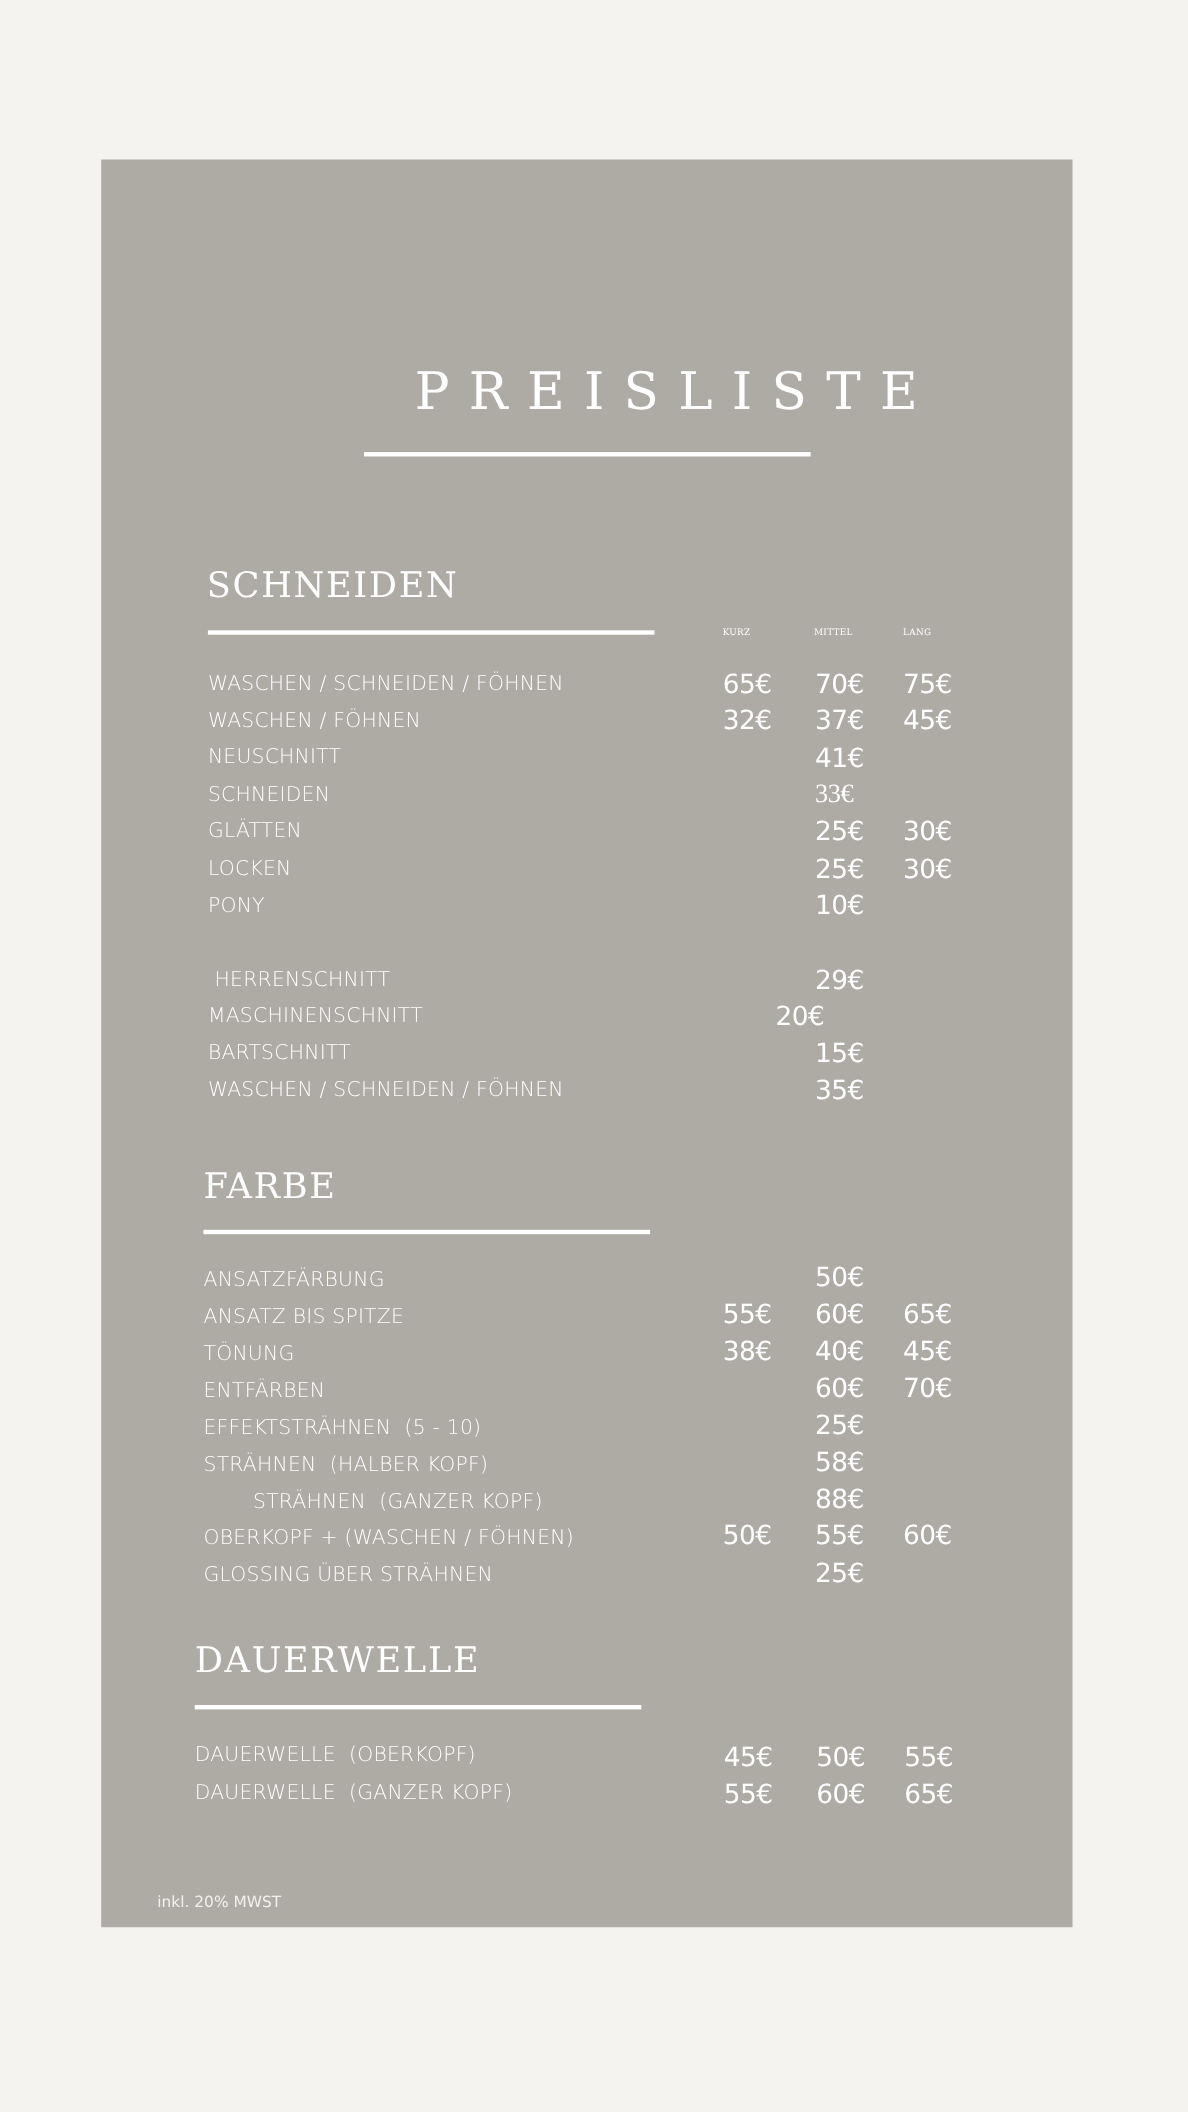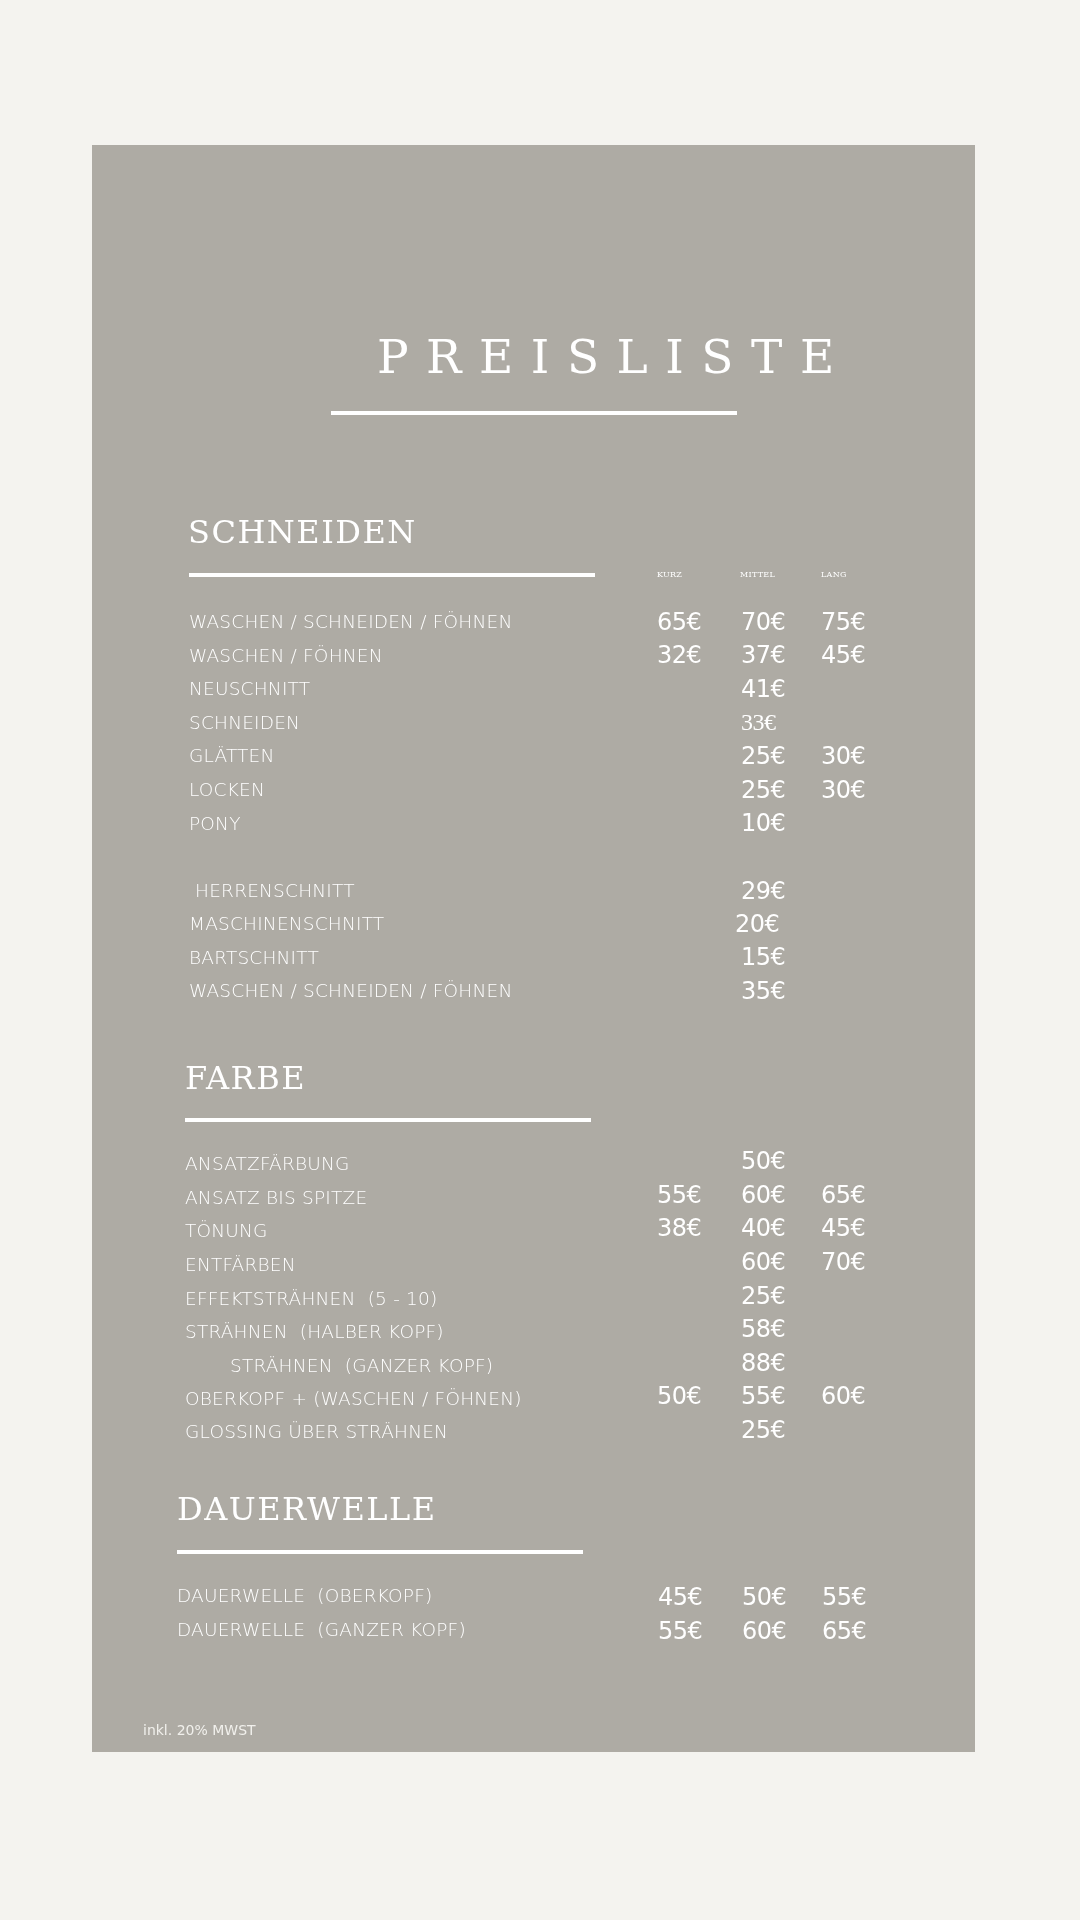--- a/index.html
+++ b/index.html
@@ -95,21 +95,21 @@
 <div class="abs price" style="left:741px; top:778px;">25€</div>
 <div class="abs price" style="left:821px; top:778px;">30€</div>
 
 <div class="abs item" style="left:189px; top:815px;">PONY</div>
 <div class="abs price" style="left:741px; top:811px;">10€</div>
 
 <div class="abs item" style="left:189px; top:882px;"> HERRENSCHNITT</div>
 <div class="abs price" style="left:741px; top:879px;">29€</div>
 
 <div class="abs item" style="left:189px; top:915px;">MASCHINENSCHNITT</div>
-<div class="abs price" style="left:735px; top:912px;">20€</div>
+<div class="abs price" style="left:705px; top:912px;">20€</div>
 
 <div class="abs item" style="left:189px; top:949px;">BARTSCHNITT</div>
 <div class="abs price" style="left:741px; top:945px;">15€</div>
 
 <div class="abs item" style="left:189px; top:982px;">WASCHEN / SCHNEIDEN / FÖHNEN</div>
 <div class="abs price" style="left:741px; top:979px;">35€</div>
 
 <div class="abs section-title" style="left:185px; top:1062px;">FARBE</div>
 <div class="rule" style="left:185px; top:1118px; width:406px;"></div>
 

